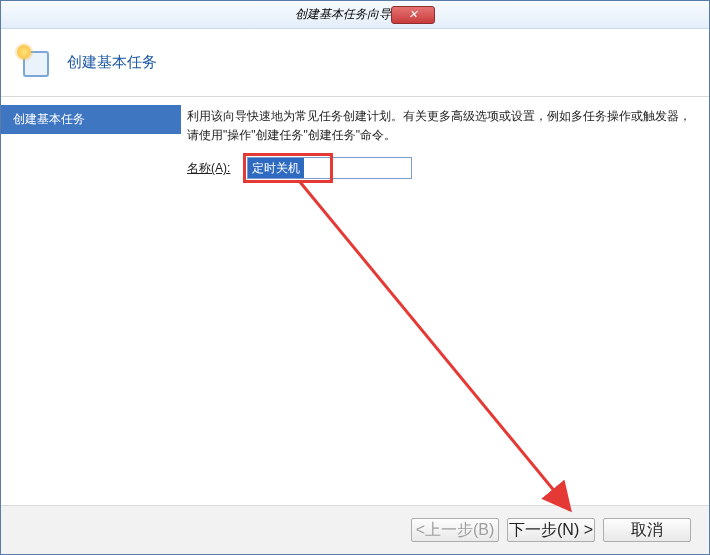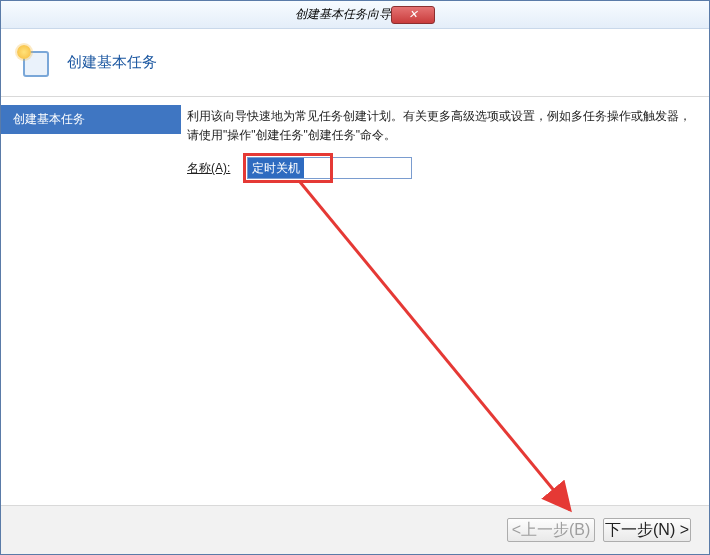--- a/index.html
+++ b/index.html
@@ -214,20 +214,21 @@
           <div class="red-box"></div>
         </div>
       </div>
 
     </div>
   </div>
 
   <div class="footer">
     <button class="btn" disabled=""><span>&lt;上一步(B)</span></button>
     <button class="btn"><span>下一步(N) &gt;</span></button>
+    <button class="btn"><span>取消</span></button>
   </div>
 
 </div>
 
 <svg class="annotation-arrow" width="710" height="555">
   <defs>
     <marker id="ah" markerWidth="12" markerHeight="12" refX="9" refY="5" orient="auto">
       <path d="M0,0 L10,5 L0,10 Z" fill="#e53935"></path>
     </marker>
   </defs>

